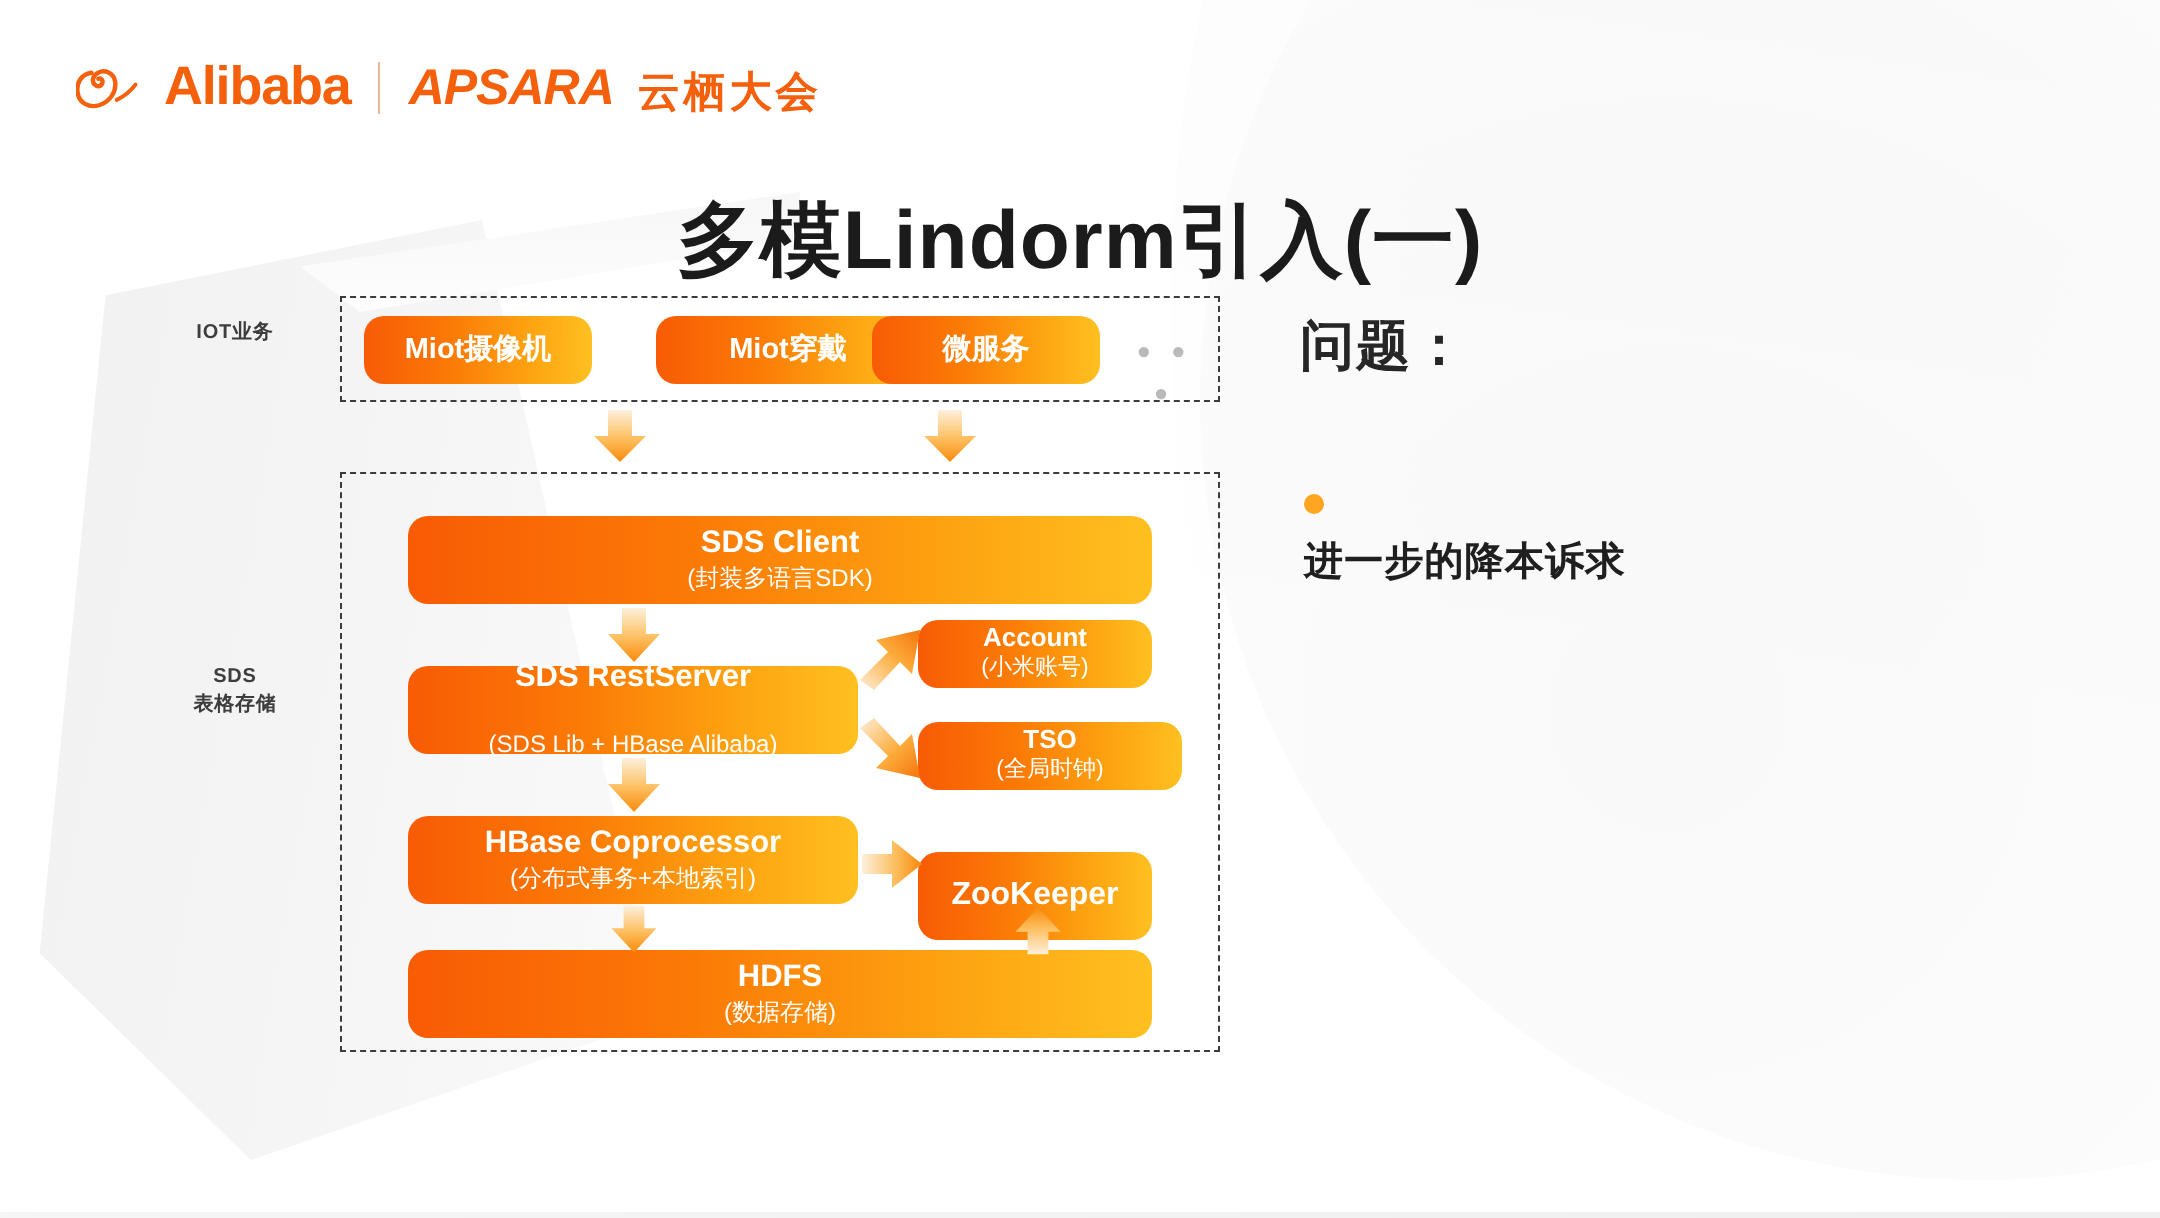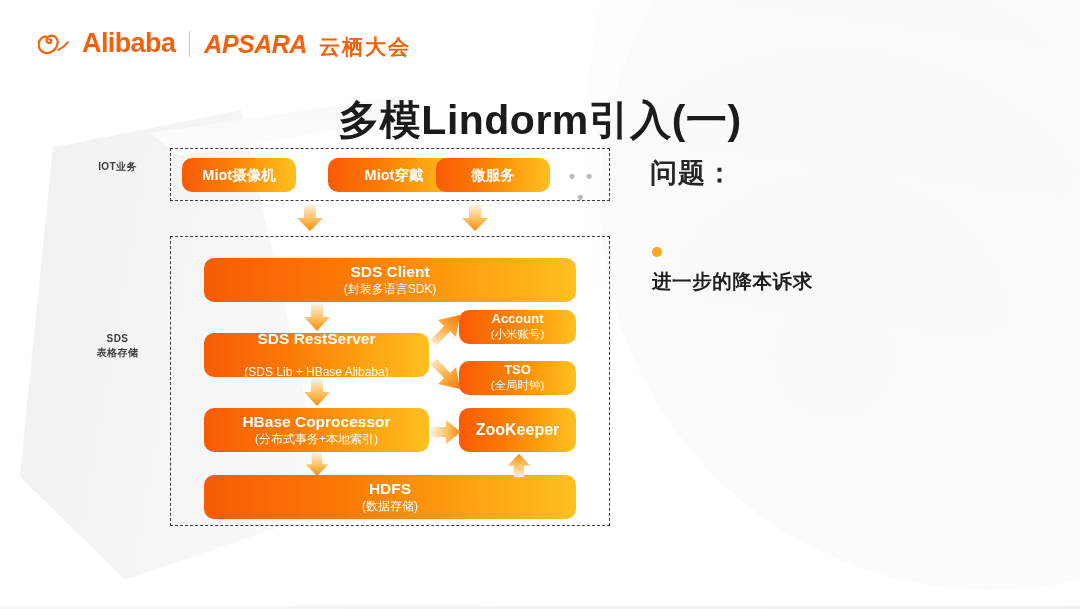--- a/index.html
+++ b/index.html
@@ -138,22 +138,22 @@
   }
 
   
   #box-sdsclient { left: 204px; top: 258px; width: 372px; height: 44px; }
   #box-restserver { left: 204px; top: 333px; width: 225px; height: 44px; gap: 16px; }
   #box-coproc    { left: 204px; top: 408px; width: 225px; height: 44px; }
   #box-hdfs      { left: 204px; top: 475px; width: 372px; height: 44px; }
 
   
   #box-account { left: 459px; top: 310px; width: 117px; height: 34px; text-align: right; }
-  #box-tso     { left: 459px; top: 361px; width: 117px; height: 34px; }
-  #box-zk      { left: 459px; top: 408px; width: 117px; height: 44px; }
+  #box-tso     { left: 459px; top: 361px; width: 132px; height: 34px; }
+  #box-zk      { left: 459px; top: 426px; width: 117px; height: 44px; }
   #box-account .t1, #box-tso .t1 { font-size: 13px; }
   #box-account .t2, #box-tso .t2 { font-size: 11.5px; }
   #box-zk .t1 { font-size: 16px; }
 
   
   .arrow { position: absolute; }
 
   
   .q-heading {
     position: absolute; left: 650px; top: 155px;

